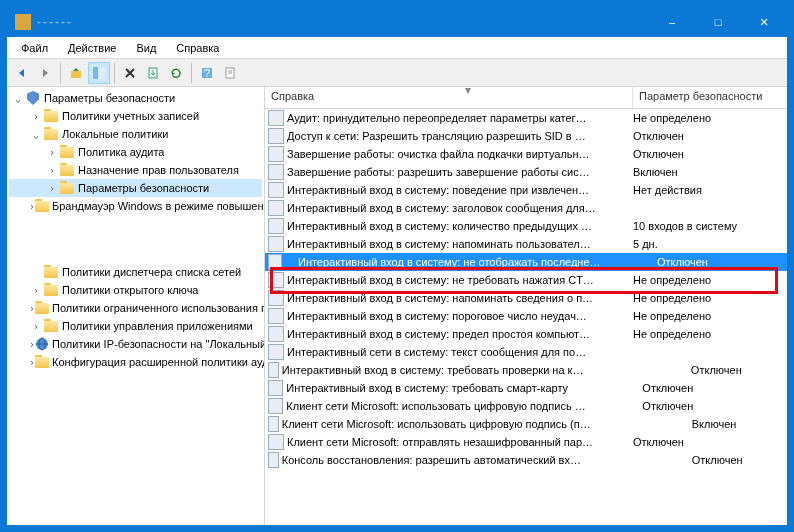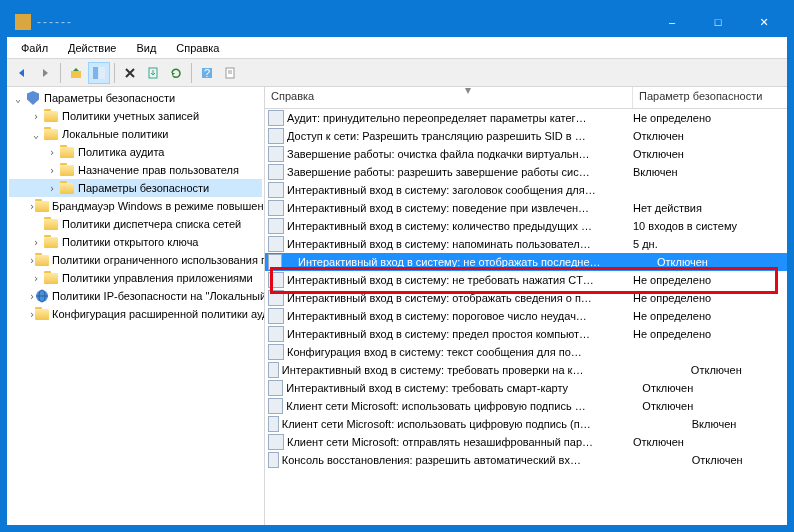--- a/index.html
+++ b/index.html
@@ -168,21 +168,21 @@
             </span>
             <span>Параметры безопасности</span>
           </div>
           <div class="treeitem" style="padding-left: 20px;">
             <span class="expand">›</span>
             <span class="ticon">
               <span class="folder"></span>
             </span>
             <span>Брандмауэр Windows в режиме повышенной безопасности</span>
           </div>
-          <div class="treeitem" style="padding-left: 20px;">
+          <div class="treeitem" style="padding-left: 20px; margin-top: 48px;">
             <span class="expand"></span>
             <span class="ticon">
               <span class="folder"></span>
             </span>
             <span>Политики диспетчера списка сетей</span>
           </div>
           <div class="treeitem" style="padding-left: 20px;">
             <span class="expand">›</span>
             <span class="ticon">
               <span class="folder"></span>
@@ -246,66 +246,66 @@
             <span class="rtext" style="width:346px;flex:none">Завершение работы: очистка файла подкачки виртуальн…</span>
             <span class="rval">Отключен</span>
           </div>
           <div class="row">
             <span class="ricon"></span>
             <span class="rtext" style="width:346px;flex:none">Завершение работы: разрешить завершение работы сис…</span>
             <span class="rval">Включен</span>
           </div>
           <div class="row">
             <span class="ricon"></span>
+            <span class="rtext" style="width:346px;flex:none">Интерактивный вход в систему: поведение при извлечен…</span>
+            <span class="rval">Нет действия</span>
+          </div>
+          <div class="row">
+            <span class="ricon"></span>
             <span class="rtext" style="width:346px;flex:none">Интерактивный вход в систему: заголовок сообщения для…</span>
             <span class="rval"></span>
           </div>
           <div class="row">
             <span class="ricon"></span>
-            <span class="rtext" style="width:346px;flex:none">Интерактивный вход в систему: поведение при извлечен…</span>
-            <span class="rval">Нет действия</span>
-          </div>
-          <div class="row">
-            <span class="ricon"></span>
             <span class="rtext" style="width:346px;flex:none">Интерактивный вход в систему: количество предыдущих …</span>
             <span class="rval">10 входов в систему</span>
           </div>
           <div class="row">
             <span class="ricon"></span>
             <span class="rtext" style="width:346px;flex:none">Интерактивный вход в систему: напоминать пользовател…</span>
             <span class="rval">5 дн.</span>
           </div>
           <div class="row highlight">
             <span class="ricon"></span>
             <span class="rtext" style="width:346px;flex:none">Интерактивный вход в систему: не отображать последне…</span>
             <span class="rval">Отключен</span>
           </div>
           <div class="row">
             <span class="ricon"></span>
             <span class="rtext" style="width:346px;flex:none">Интерактивный вход в систему: не требовать нажатия CT…</span>
             <span class="rval">Не определено</span>
           </div>
           <div class="row">
             <span class="ricon"></span>
-            <span class="rtext" style="width:346px;flex:none">Интерактивный вход в систему: отображать сведения о п…</span>
+            <span class="rtext" style="width:346px;flex:none">Интерактивный вход в систему: напоминать сведения о п…</span>
             <span class="rval">Не определено</span>
           </div>
           <div class="row">
             <span class="ricon"></span>
             <span class="rtext" style="width:346px;flex:none">Интерактивный вход в систему: пороговое число неудач…</span>
             <span class="rval">Не определено</span>
           </div>
           <div class="row">
             <span class="ricon"></span>
             <span class="rtext" style="width:346px;flex:none">Интерактивный вход в систему: предел простоя компьют…</span>
             <span class="rval">Не определено</span>
           </div>
           <div class="row">
             <span class="ricon"></span>
-            <span class="rtext" style="width:346px;flex:none">Конфигурация вход в систему: текст сообщения для по…</span>
+            <span class="rtext" style="width:346px;flex:none">Интерактивный сети в систему: текст сообщения для по…</span>
             <span class="rval"></span>
           </div>
           <div class="row">
             <span class="ricon"></span>
             <span class="rtext" style="width:409px;flex:none">Интерактивный вход в систему: требовать проверки на к…</span>
             <span class="rval">Отключен</span>
           </div>
           <div class="row">
             <span class="ricon"></span>
             <span class="rtext" style="width:356px;flex:none">Интерактивный вход в систему: требовать смарт-карту</span>

